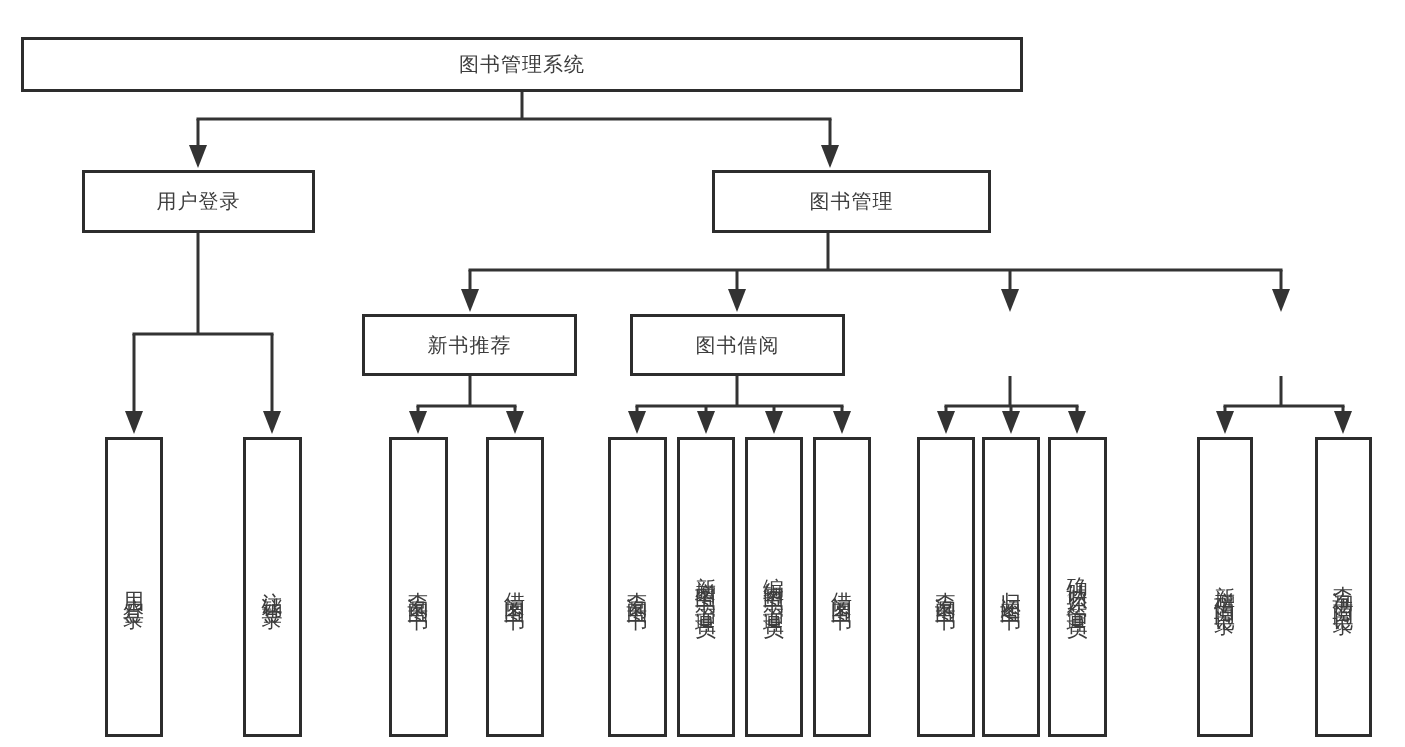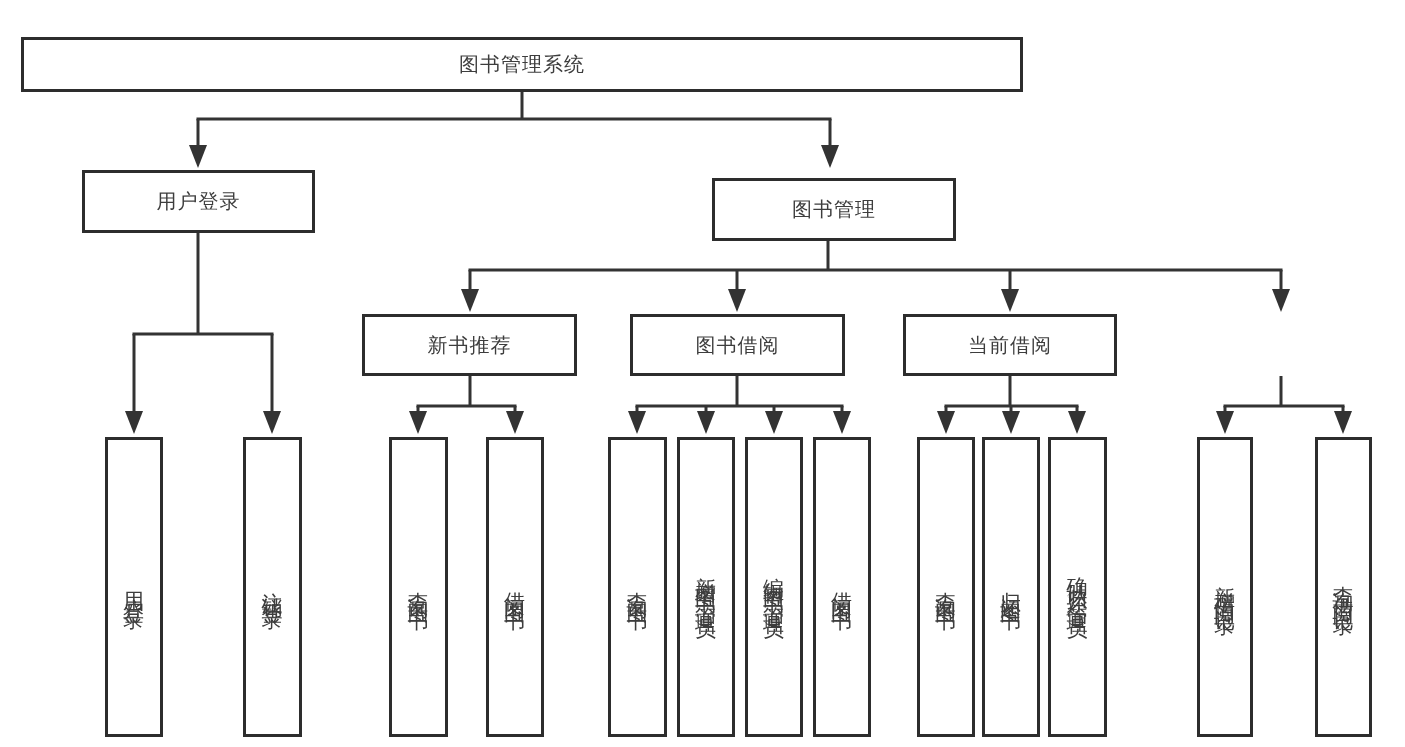--- a/index.html
+++ b/index.html
@@ -152,25 +152,24 @@
         <polygon points="1216,411 1234,411 1225,434" stroke="none"></polygon>
         <line x1="1343" y1="406" x2="1343" y2="415"></line>
         <polygon points="1334,411 1352,411 1343,434" stroke="none"></polygon>
       </g>
     </g>
   </svg>
 
   <div class="node root-node">图书管理系统</div>
 
   <div class="node" style="left:82px; top:170px; width:233px; height:63px;">用户登录</div>
-  <div class="node" style="left:712px; top:170px; width:244px; height:63px;margin-top:8px;">图书管理</div>
+  <div class="node" style="left:712px; top:170px; width:279px; height:63px;">图书管理</div>
 
   <div class="node" style="left:362px; top:314px; width:215px; height:62px;">新书推荐</div>
   <div class="node" style="left:630px; top:314px; width:215px; height:62px;">图书借阅</div>
-  <div class="node" style="left:903px; top:314px; width:214px; height:62px;">当前借阅</div>
 
   <div class="leaf" style="left:105px; width:58px;">
     <span>用户登录</span>
   </div>
   <div class="leaf" style="left:243px; width:59px;">
     <span>注销登录</span>
   </div>
 
   <div class="leaf" style="left:389px; width:59px;">
     <span>查询图书</span>

